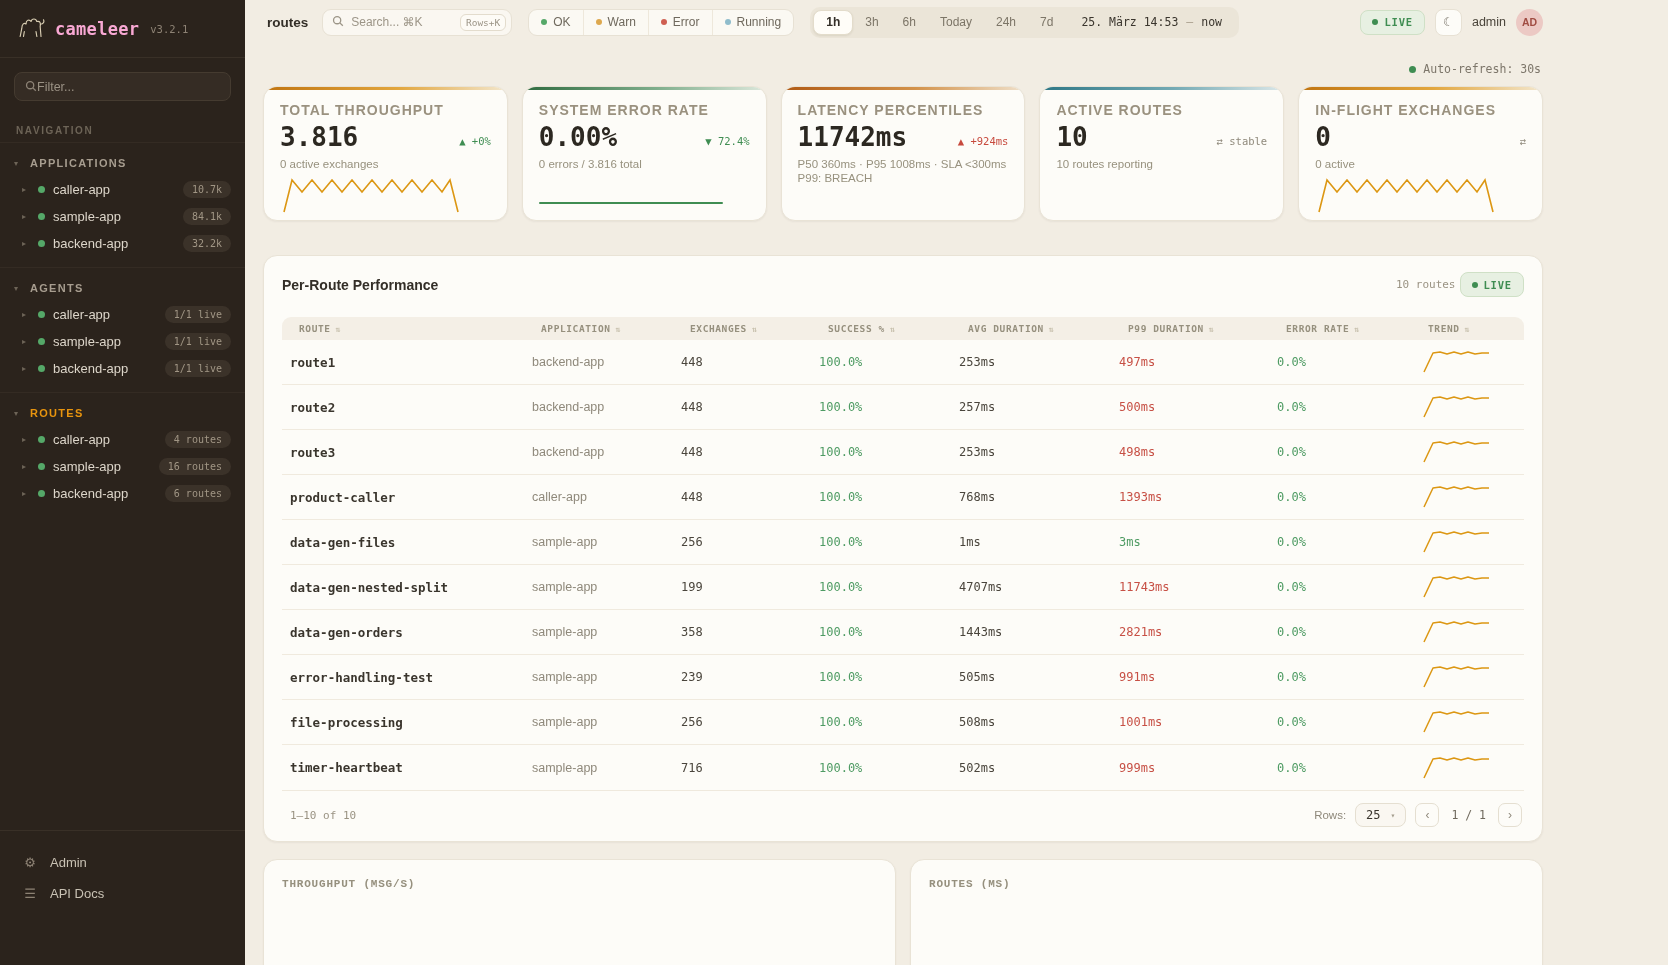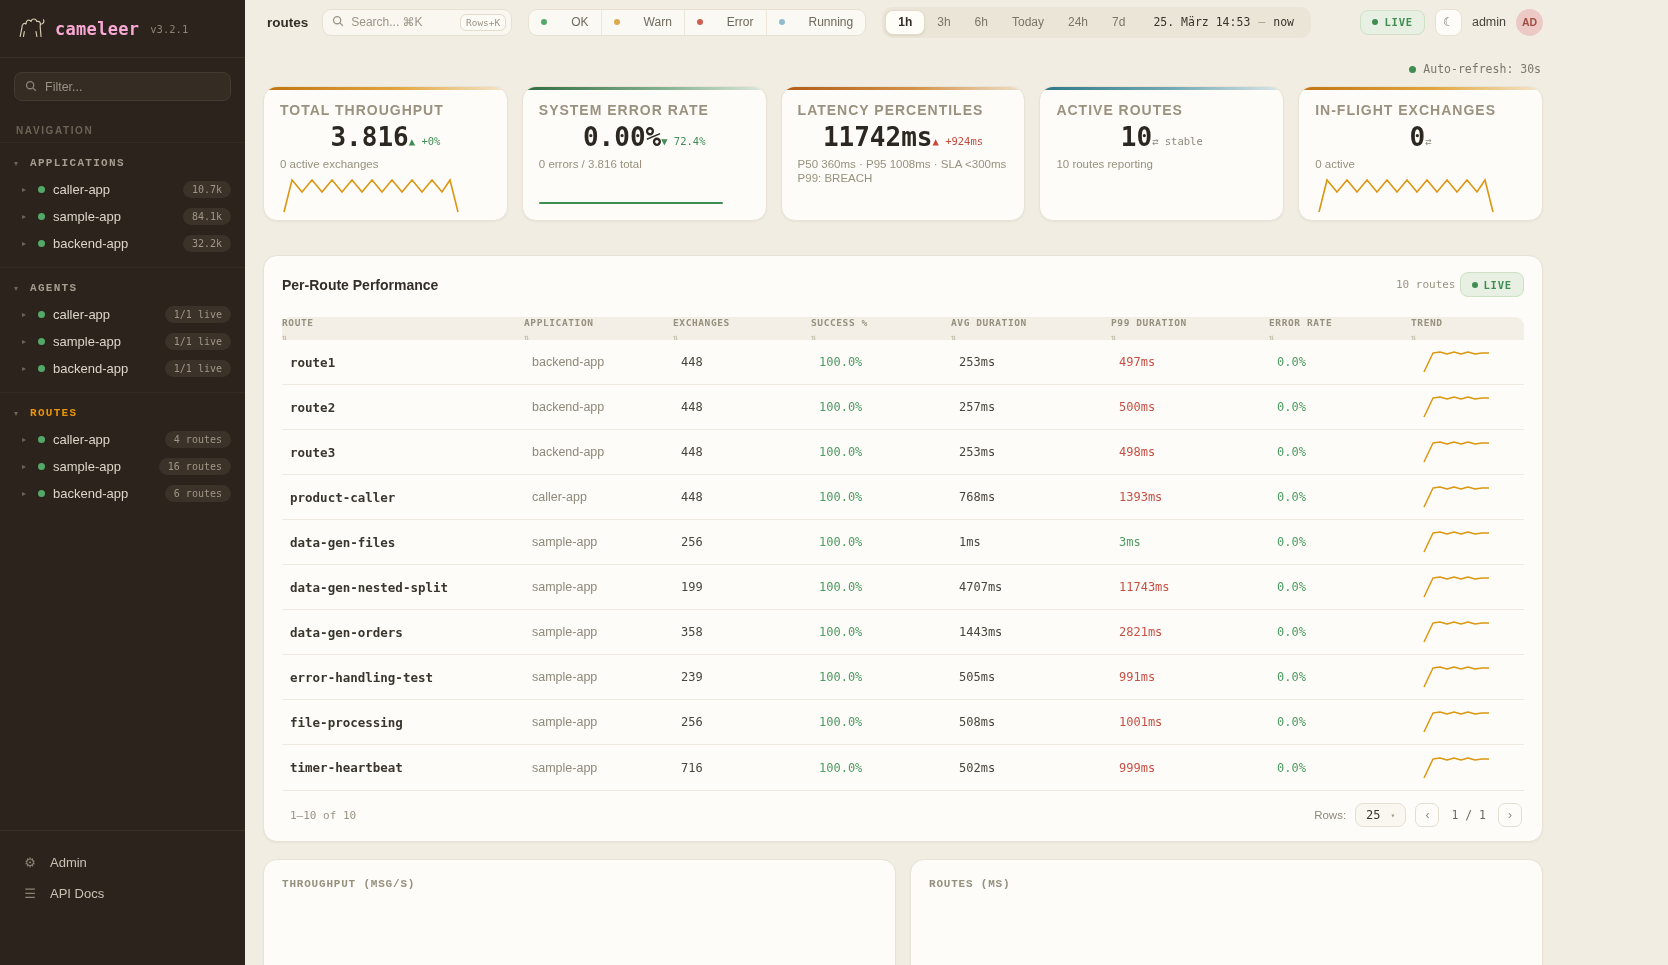--- a/index.html
+++ b/index.html
@@ -5,50 +5,50 @@
   * { margin:0; padding:0; box-sizing:border-box; }
   html,body { width:1668px; height:965px; overflow:hidden; }
   body { background:#f2ede3; font-family:"Liberation Sans", sans-serif; color:#332e27; }
 
   
   .sidebar { position:fixed; left:0; top:0; width:245px; height:965px; background:#2b231c; display:flex; flex-direction:column; z-index:5; }
   .logo-row { display:flex; align-items:center; gap:9px; padding:13px 16px 13px 16px; border-bottom:1px solid #393027; }
   .logo-name { font-family:"DejaVu Sans Mono", monospace; font-weight:bold; font-size:17px; color:#f9a8d4; letter-spacing:.3px; }
   .logo-ver { font-family:"DejaVu Sans Mono", monospace; font-size:10.5px; color:#8d8274; margin-left:2px; }
   .filter-wrap { padding:14px 14px 10px; }
-  .filter-input { display:flex; align-items:center; gap:8px; background:#352c24; border:1px solid #453b30; border-radius:8px; height:29px; padding:0 10px; }
+  .filter-input { display:flex; align-items:center; gap:0; background:#352c24; border:1px solid #453b30; border-radius:8px; height:29px; padding:0 10px; }
   .filter-input input { background:transparent; border:none; outline:none; color:#cfc8bb; font-size:12.5px; width:100%; font-family:"Liberation Sans",sans-serif; }
   .filter-input input::placeholder { color:#9a9184; }
   .nav-label { padding:14px 16px 6px; font-size:10px; font-weight:bold; letter-spacing:1.6px; color:#6d6457; }
   .side-section { padding:8px 0 10px; border-top:1px solid #342b23; }
   .side-section:first-of-type { border-top:none; }
   .sec-head { display:flex; align-items:center; gap:8px; padding:6px 16px 7px 14px; cursor:pointer; }
   .sec-caret { font-size:8px; color:#6d6457; width:8px; }
-  .sec-label { font-size:11px; font-weight:bold; letter-spacing:1.3px; color:#a79d8f;font-family:Liberation Mono, monospace; }
+  .sec-label { font-size:11px; font-weight:bold; letter-spacing:1.3px; color:#a79d8f; }
   .sec-label.active { color:#e8940e; }
   .side-item { display:flex; align-items:center; gap:8px; padding:6px 14px 6px 22px; height:27px; cursor:pointer; }
   .item-caret { font-size:8px; color:#6d6457; width:8px; }
   .dot { width:7px; height:7px; border-radius:50%; background:#55a868; flex:0 0 auto; }
   .item-label { font-size:13px; color:#ddd6ca; }
   .item-badge { margin-left:auto; font-family:"DejaVu Sans Mono", monospace; font-size:10px; color:#a19685; background:#3b3229; border-radius:999px; padding:3px 9px; }
   .side-spacer { flex:1; }
   .side-footer { border-top:1px solid #393027; padding:16px 18px 56px; }
   .foot-item { display:flex; align-items:center; gap:12px; padding:8px 4px; color:#c9c2b4; font-size:13px; cursor:pointer; }
   .foot-icon { color:#8d8274; font-size:13px; width:16px; text-align:center; }
 
   
   .main { margin-left:245px; height:965px; }
   .topbar { height:44px; display:flex; align-items:center; gap:10px; padding:0 18px 0 22px; width:1316px; }
   .crumb { font-size:13.5px; font-weight:bold; color:#332e27; margin-right:4px; }
   .searchbox { display:flex; align-items:center; gap:7px; width:190px; height:27px; background:#faf7f1; border:1px solid #e7e1d4; border-radius:9px; padding:0 5px 0 9px; }
   .searchbox input { border:none; outline:none; background:transparent; font-size:12px; color:#5c564b; width:100%; font-family:"Liberation Sans",sans-serif; }
   .searchbox input::placeholder { color:#9c9587; }
   .kbd { font-family:"DejaVu Sans Mono", monospace; font-size:9.5px; color:#9c9587; border:1px solid #e3dccd; border-radius:6px; padding:2px 5px; background:#fdfbf6; white-space:nowrap; }
   .chips { display:flex; align-items:center; height:27px; background:#fbf9f3; border:1px solid #e7e1d4; border-radius:9px; overflow:hidden; margin-left:6px; }
-  .chip { display:flex; align-items:center; gap:24px; padding:0 12px; height:100%; border-left:1px solid #eee8db; cursor:pointer; font-size:12px; color:#6f695d; }
+  .chip { display:flex; align-items:center; gap:6px; padding:0 12px; height:100%; border-left:1px solid #eee8db; cursor:pointer; font-size:12px; color:#6f695d; }
   .chip:first-child { border-left:none; }
   .chip .dot { width:6px; height:6px; }
   .dot-ok { background:#55a868; } .dot-warn { background:#dda84e; } .dot-error { background:#cf5f51; } .dot-running { background:#8fbccb; }
   .timeseg { display:flex; align-items:center; background:#ebe5d8; border-radius:10px; padding:3px; margin-left:6px; height:31px; }
   .tbtn { border:none; background:transparent; font-size:12px; color:#7c7567; padding:0 12px; height:25px; border-radius:8px; cursor:pointer; font-family:"Liberation Sans",sans-serif; }
   .tbtn.active { background:#fffdf8; border:1px solid #e3dccb; color:#332e27; font-weight:bold; box-shadow:0 1px 2px rgba(80,65,40,.10); }
   .daterange { display:flex; align-items:center; gap:8px; padding:0 14px 0 16px; font-family:"DejaVu Sans Mono", monospace; font-size:11.5px; color:#3a352d; }
   .daterange .sep { color:#a99f8e; }
   .top-right { margin-left:auto; display:flex; align-items:center; gap:10px; }
   .live-badge { display:flex; align-items:center; gap:6px; background:#e7f0e2; border:1px solid #cfe0c6; border-radius:8px; height:25px; padding:0 11px; font-family:"DejaVu Sans Mono", monospace; font-size:10.5px; font-weight:bold; letter-spacing:.8px; color:#3f8d52; }
@@ -65,39 +65,39 @@
   
   .kpi-row { display:grid; grid-template-columns:repeat(5, 1fr); gap:14px; }
   .kpi { position:relative; height:135px; background:#fdfcf8; border:1px solid #e9e3d6; border-radius:14px; box-shadow:0 1px 2px rgba(70,58,35,.06); padding:15px 16px 12px; overflow:hidden; }
   .kpi-accent { position:absolute; top:0; left:0; right:0; height:3px; }
   .kpi:nth-child(1) .kpi-accent { background:linear-gradient(90deg,#c07410,#e2a63e 55%,#f3e7cd); }
   .kpi:nth-child(2) .kpi-accent { background:linear-gradient(90deg,#2f6b3f,#7fae8c 55%,#dde8dc); }
   .kpi:nth-child(3) .kpi-accent { background:linear-gradient(90deg,#b05a14,#d3924a 55%,#efe0ca); }
   .kpi:nth-child(4) .kpi-accent { background:linear-gradient(90deg,#2e7785,#74aab4 55%,#dbe7e8); }
   .kpi:nth-child(5) .kpi-accent { background:linear-gradient(90deg,#c07410,#e2a63e 55%,#f3e7cd); }
   .kpi-label { font-size:14px; font-weight:bold; letter-spacing:1px; color:#9a917f; }
-  .kpi-valrow { display:flex; align-items:flex-end; justify-content:center; margin-top:6px; }
+  .kpi-valrow { display:flex; align-items:flex-end; justify-content:space-between; margin-top:6px; }
   .kpi-value { font-family:"DejaVu Sans Mono", monospace; font-weight:bold; font-size:26px; line-height:1.05; color:#2c2821; }
   .kpi-delta { font-family:"DejaVu Sans Mono", monospace; font-size:10.5px; padding-bottom:4px; white-space:nowrap; }
   .d-green { color:#3f8d52; } .d-red { color:#c7493d; } .d-muted { color:#8f897b; }
   .kpi-sub { margin-top:7px; font-size:11.5px; color:#97917e; }
   .kpi-sub2 { margin-top:2px; font-size:11.5px; color:#97917e; }
   .kpi-spark { position:absolute; left:16px; right:16px; bottom:6px; height:44px; }
   .kpi-line { position:absolute; left:16px; bottom:16px; width:76%; height:2px; background:#3f8d52; border-radius:2px; }
 
   
   .panel { background:#fdfcf8; border:1px solid #e9e3d6; border-radius:14px; box-shadow:0 1px 2px rgba(70,58,35,.06); margin-top:34px; }
   .panel-head { display:flex; align-items:center; padding:16px 18px 14px; }
   .panel-title { font-size:14px; font-weight:bold; color:#332e27; }
   .panel-head-right { margin-left:auto; display:flex; align-items:center; gap:4px; }
   .routes-count { font-family:"DejaVu Sans Mono", monospace; font-size:11px; color:#9a9383; }
   .table-wrap { padding:6px 18px 0; }
   .tgrid { display:grid; grid-template-columns:242px 149px 138px 140px 160px 158px 142px 1fr; align-items:center; }
   .thead { background:#f4efe6; border-radius:9px 9px 0 0; height:23px; }
-  .hcell { display:flex; align-items:flex-start; gap:5px; font-family:"DejaVu Sans Mono", monospace; font-size:9.5px; font-weight:bold; letter-spacing:.6px; color:#96907e; padding-left:0; cursor:pointer;flex-direction:column; }
+  .hcell { display:flex; align-items:flex-end; gap:5px; font-family:"DejaVu Sans Mono", monospace; font-size:9.5px; font-weight:bold; letter-spacing:.6px; color:#96907e; padding-left:17px; cursor:pointer; }
   .sort { font-size:8px; color:#c8c1ae; }
   .trow { height:45px; border-bottom:1px solid #f0eade; cursor:pointer; }
   .trow:last-child { border-bottom:none; }
   .cell { padding-left:8px; font-family:"DejaVu Sans Mono", monospace; font-size:12px; color:#4a453c; }
   .cell-route { font-weight:bold; font-size:12.5px; color:#3a352d; }
   .cell-app { font-family:"Liberation Sans", sans-serif; color:#8f897b; font-size:12.5px; }
   .val-green { color:#4e9b63; } .val-red { color:#c75045; }
   .cell-trend svg { display:block; }
   .tfoot { display:flex; align-items:center; border-top:1px solid #efe9dd; margin-top:0; padding:12px 2px 14px; }
   .range-text { font-family:"DejaVu Sans Mono", monospace; font-size:11px; color:#9a9383; padding-left:6px; }

